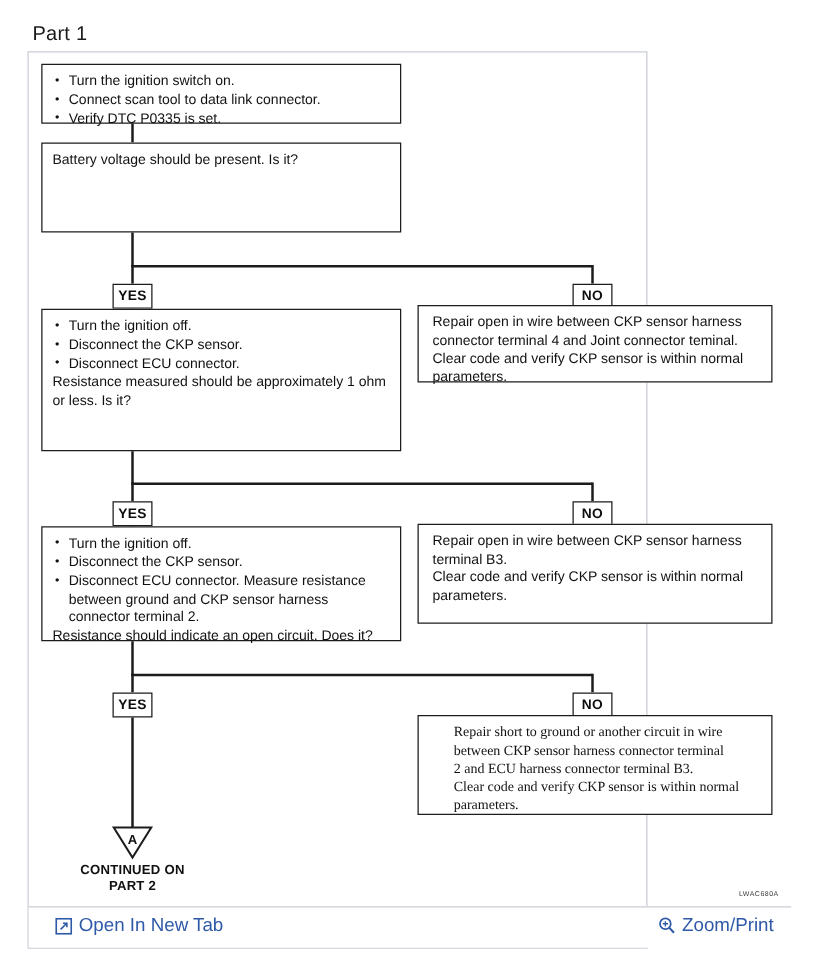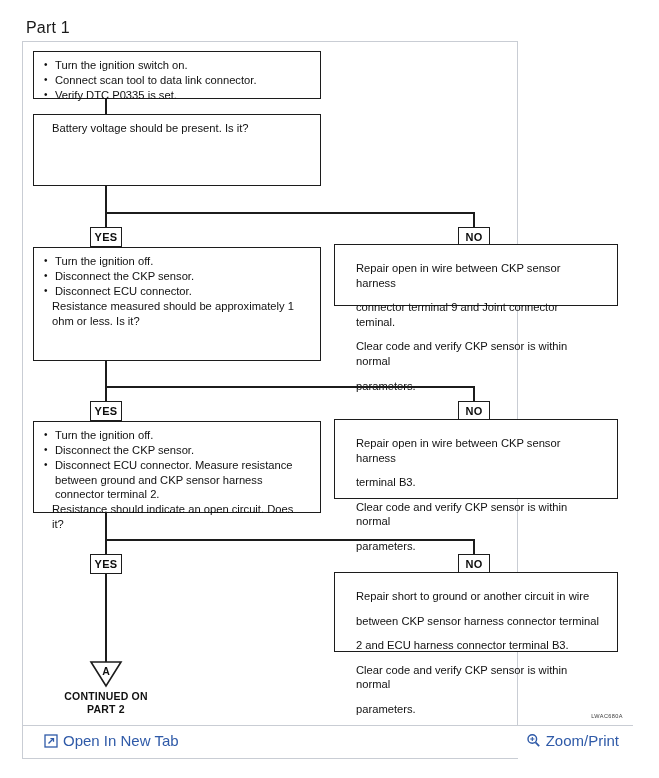--- a/index.html
+++ b/index.html
@@ -75,21 +75,21 @@
     content: "\2022";
     position: absolute;
     left: 2px;
     top: -0.5px;
     font-size: 10px;
   }
   .fbox .tail {
     margin-top: 0px;
   }
   .fbox p {
-    margin: 10px;
+    margin: 0;
   }
 
   
   .ynbox {
     position: absolute;
     box-sizing: border-box;
     border: 1.4px solid #1c1c1c;
     background: #ffffff;
     font-size: 11px;
     font-weight: bold;
@@ -206,21 +206,21 @@
     <div class="vline" style="left:82px; top:170px; height:15px;"></div>
 
     <div class="ynbox" style="left:67px; top:185px;">YES</div>
     <div class="ynbox" style="left:435px; top:185px;">NO</div>
 
     <div class="vline" style="left:82px; top:205px; height:16px;"></div>
     <div class="vline" style="left:450px; top:205px; height:16px;"></div>
 
     <div class="fbox" style="left:311px; top:202px; width:284px; height:62px; padding-left:11px;">
       <p>Repair open in wire between CKP sensor harness</p>
-      <p>connector terminal 9 and Joint connector teminal.</p>
+      <p>connector terminal 4 and Joint connector teminal.</p>
       <p>Clear code and verify CKP sensor is within normal</p>
       <p>parameters.</p>
     </div>
 
     <div class="fbox" style="left:10px; top:205px; width:288px; height:114px;">
       <ul>
         <li>Turn the ignition off.</li>
         <li>Disconnect the CKP sensor.</li>
         <li>Disconnect ECU connector.</li>
       </ul>
@@ -257,21 +257,21 @@
     <div class="vline" style="left:82px; top:471px; height:27px;"></div>
     <div class="hline" style="left:82px; top:497px; width:369px;"></div>
     <div class="vline" style="left:450px; top:497px; height:15px;"></div>
     <div class="vline" style="left:82px; top:497px; height:15px;"></div>
 
     <div class="ynbox" style="left:67px; top:512px;">YES</div>
     <div class="ynbox" style="left:435px; top:512px;">NO</div>
 
     <div class="vline" style="left:450px; top:532px; height:16px;"></div>
 
-    <div class="fbox" style="left:311px; top:530px; width:284px; height:80px; padding-left:11px;">
+    <div class="fbox" style="left:311px; top:530px; width:284px; height:80px; padding-left:28px;font-family:Liberation Serif, serif;">
       <p>Repair short to ground or another circuit in wire</p>
       <p>between CKP sensor harness connector terminal</p>
       <p>2 and ECU harness connector terminal B3.</p>
       <p>Clear code and verify CKP sensor is within normal</p>
       <p>parameters.</p>
     </div>
 
     <div class="vline" style="left:82px; top:532px; height:88px;"></div>
 
     <div class="tri-wrap" style="left:66px; top:618px;">

